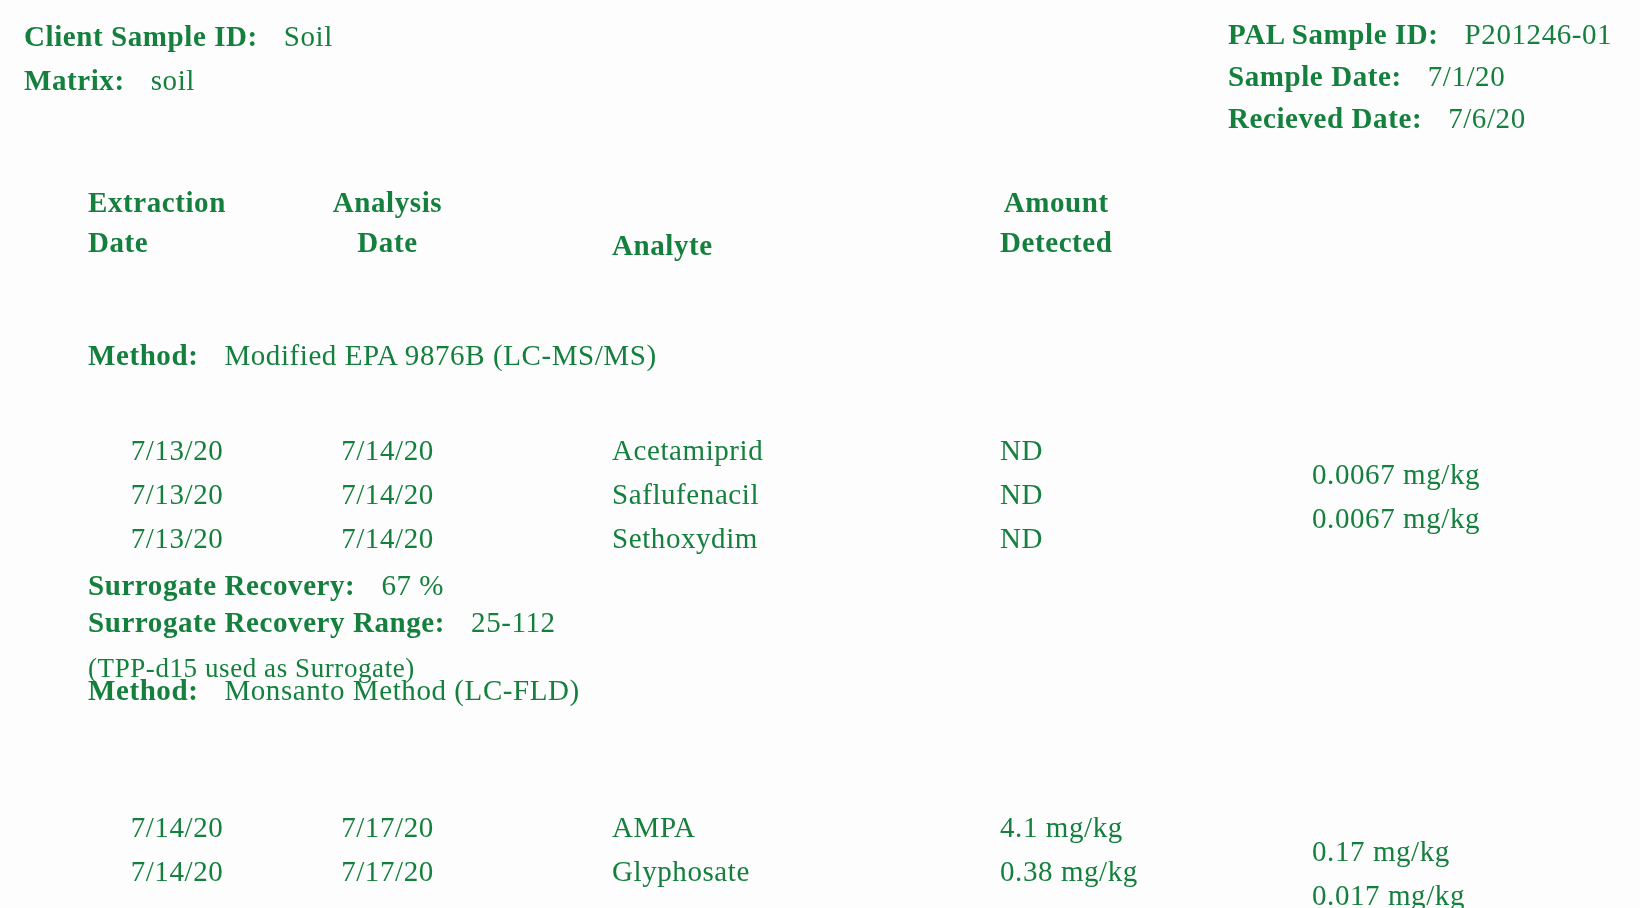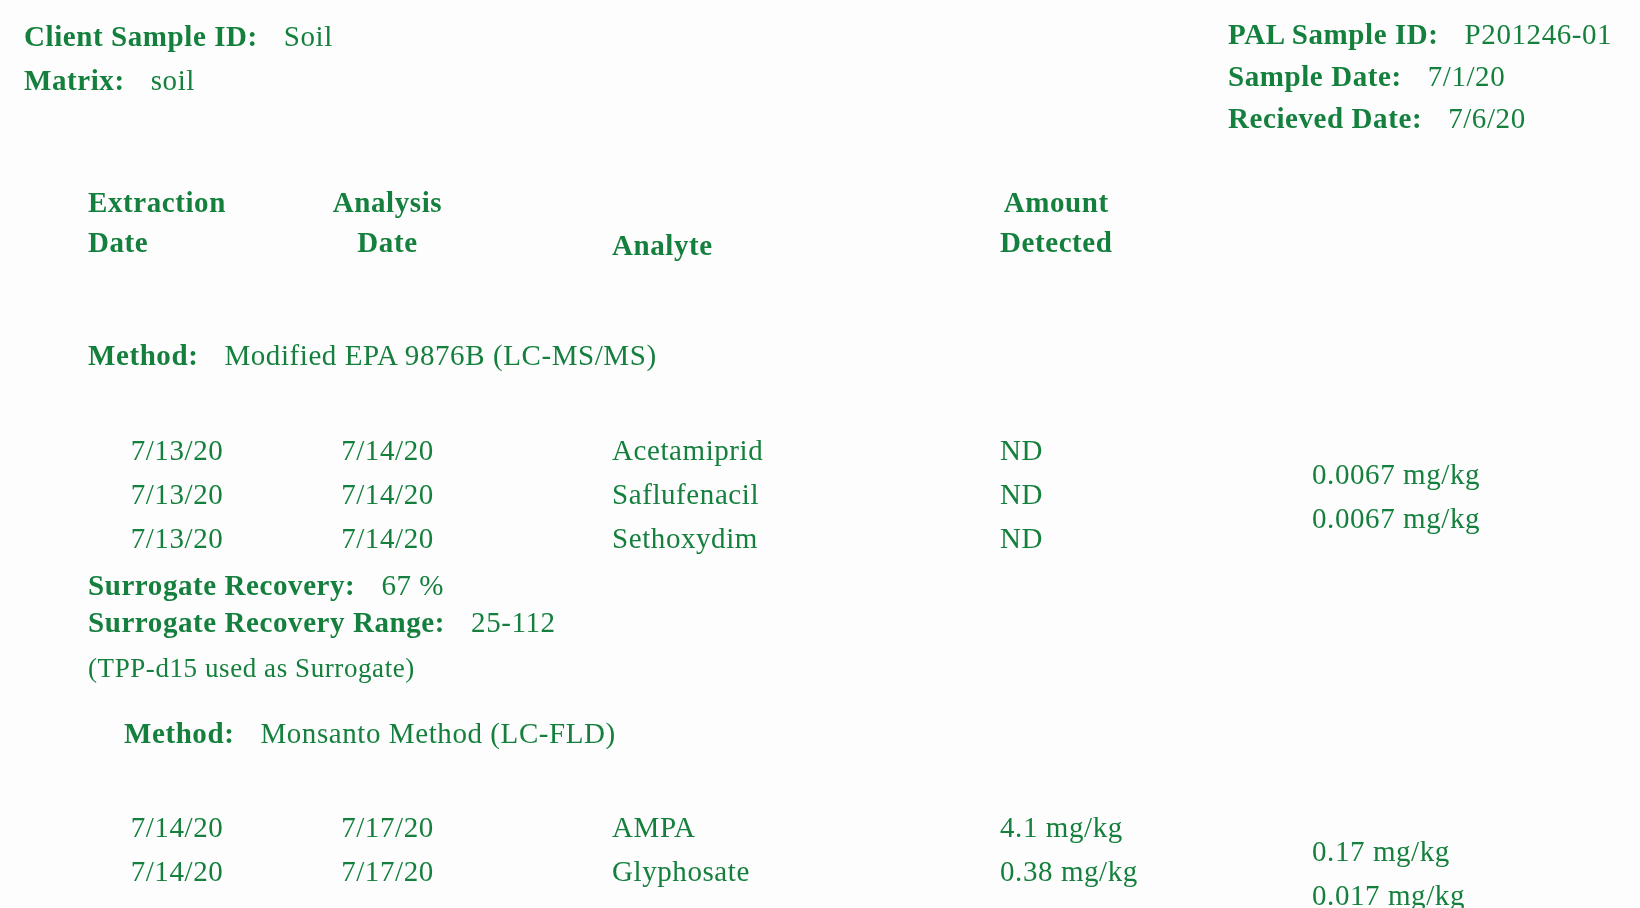--- a/index.html
+++ b/index.html
@@ -26,21 +26,21 @@
   .col-head { position: absolute; font-weight: bold; line-height: 40px; white-space: pre-line; }
   .h-extraction { left: 88px;   top: 182px; width: 178px; text-align: left; }
   .h-analysis   { left: 295px;  top: 182px; width: 185px; text-align: center; }
   .h-analyte    { left: 612px;  top: 225px; }
   .h-amount     { left: 1000px; top: 182px; text-align: center; }
   .h-limit      { left: 1308px; top: 182px; width: 268px; text-align: center; }
 
   
   .line { position: absolute; left: 88px; line-height: 40px; white-space: nowrap; }
   .m1 { top: 335px; }
-  .m2 { top: 713px; margin-left: 36px; }
+  .m2 { top: 670px; }
   .sr1 { top: 565px; }
   .sr2 { top: 602px; }
   .sr-note { position: absolute; left: 88px; top: 652px; font-size: 27px; line-height: 32px; }
 
   
   .row { position: absolute; left: 0; width: 100%; height: 44px; line-height: 40px; padding-left: 48px; }
   .c { position: absolute; white-space: nowrap; }
   .c1 { left: 88px;   width: 178px; text-align: center; }
   .c2 { left: 295px;  width: 185px; text-align: center; }
   .c3 { left: 612px; }

